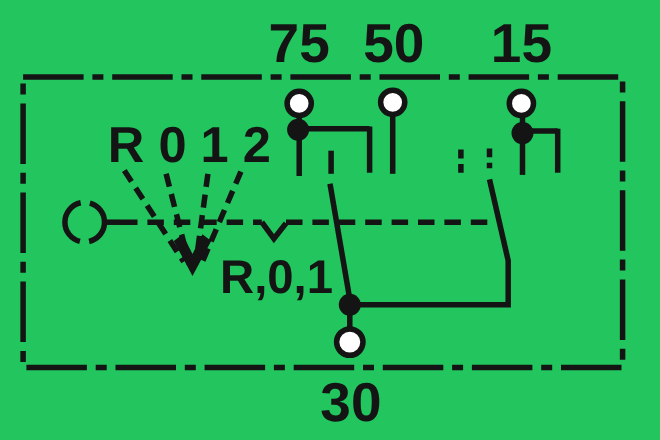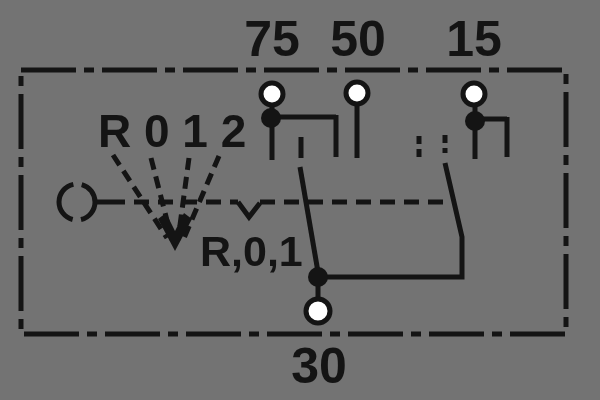--- a/index.html
+++ b/index.html
@@ -7,21 +7,21 @@
     padding: 0;
     width: 600px;
     height: 400px;
     background: #ffffff;
     overflow: hidden;
   }
   .canvas {
     position: relative;
     width: 600px;
     height: 400px;
-    background: #737373;
+    background: #22c55e;
   }
   svg { display: block; }
   .ink-line {
     stroke: #141414;
     stroke-width: 5;
     fill: none;
     stroke-linecap: butt;
   }
   .ink-fill { fill: #141414; stroke: none; }
   .terminal-circle {

